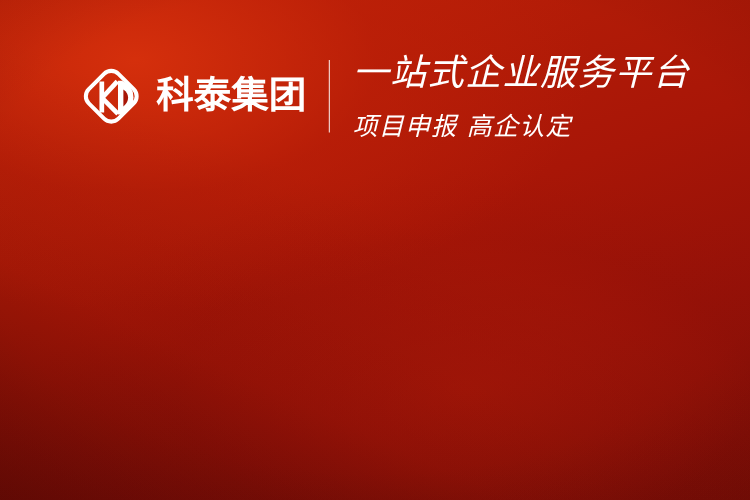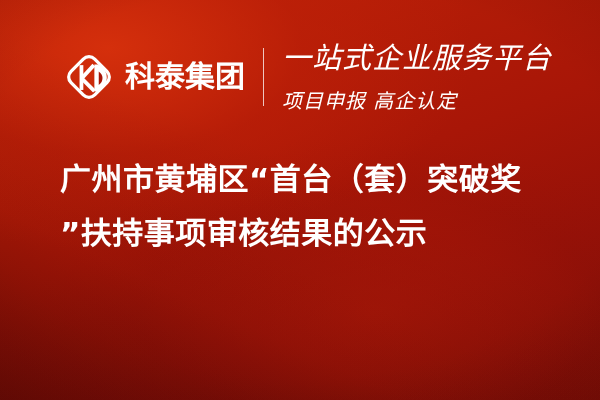--- a/index.html
+++ b/index.html
@@ -199,18 +199,14 @@
 
     <div id="brand-divider"></div>
 
     <div id="tagline-block">
       <div class="tagline-main">一站式企业服务平台</div>
       <div class="tagline-sub">项目申报 高企认定</div>
     </div>
 
   </div>
 
-  <div id="headline">
-    <div class="headline-line">广州市黄埔区“首台（套）突破奖</div>
-    <div class="headline-line">”扶持事项审核结果的公示</div>
-  </div>
 
 </div>
 
 </body></html>

